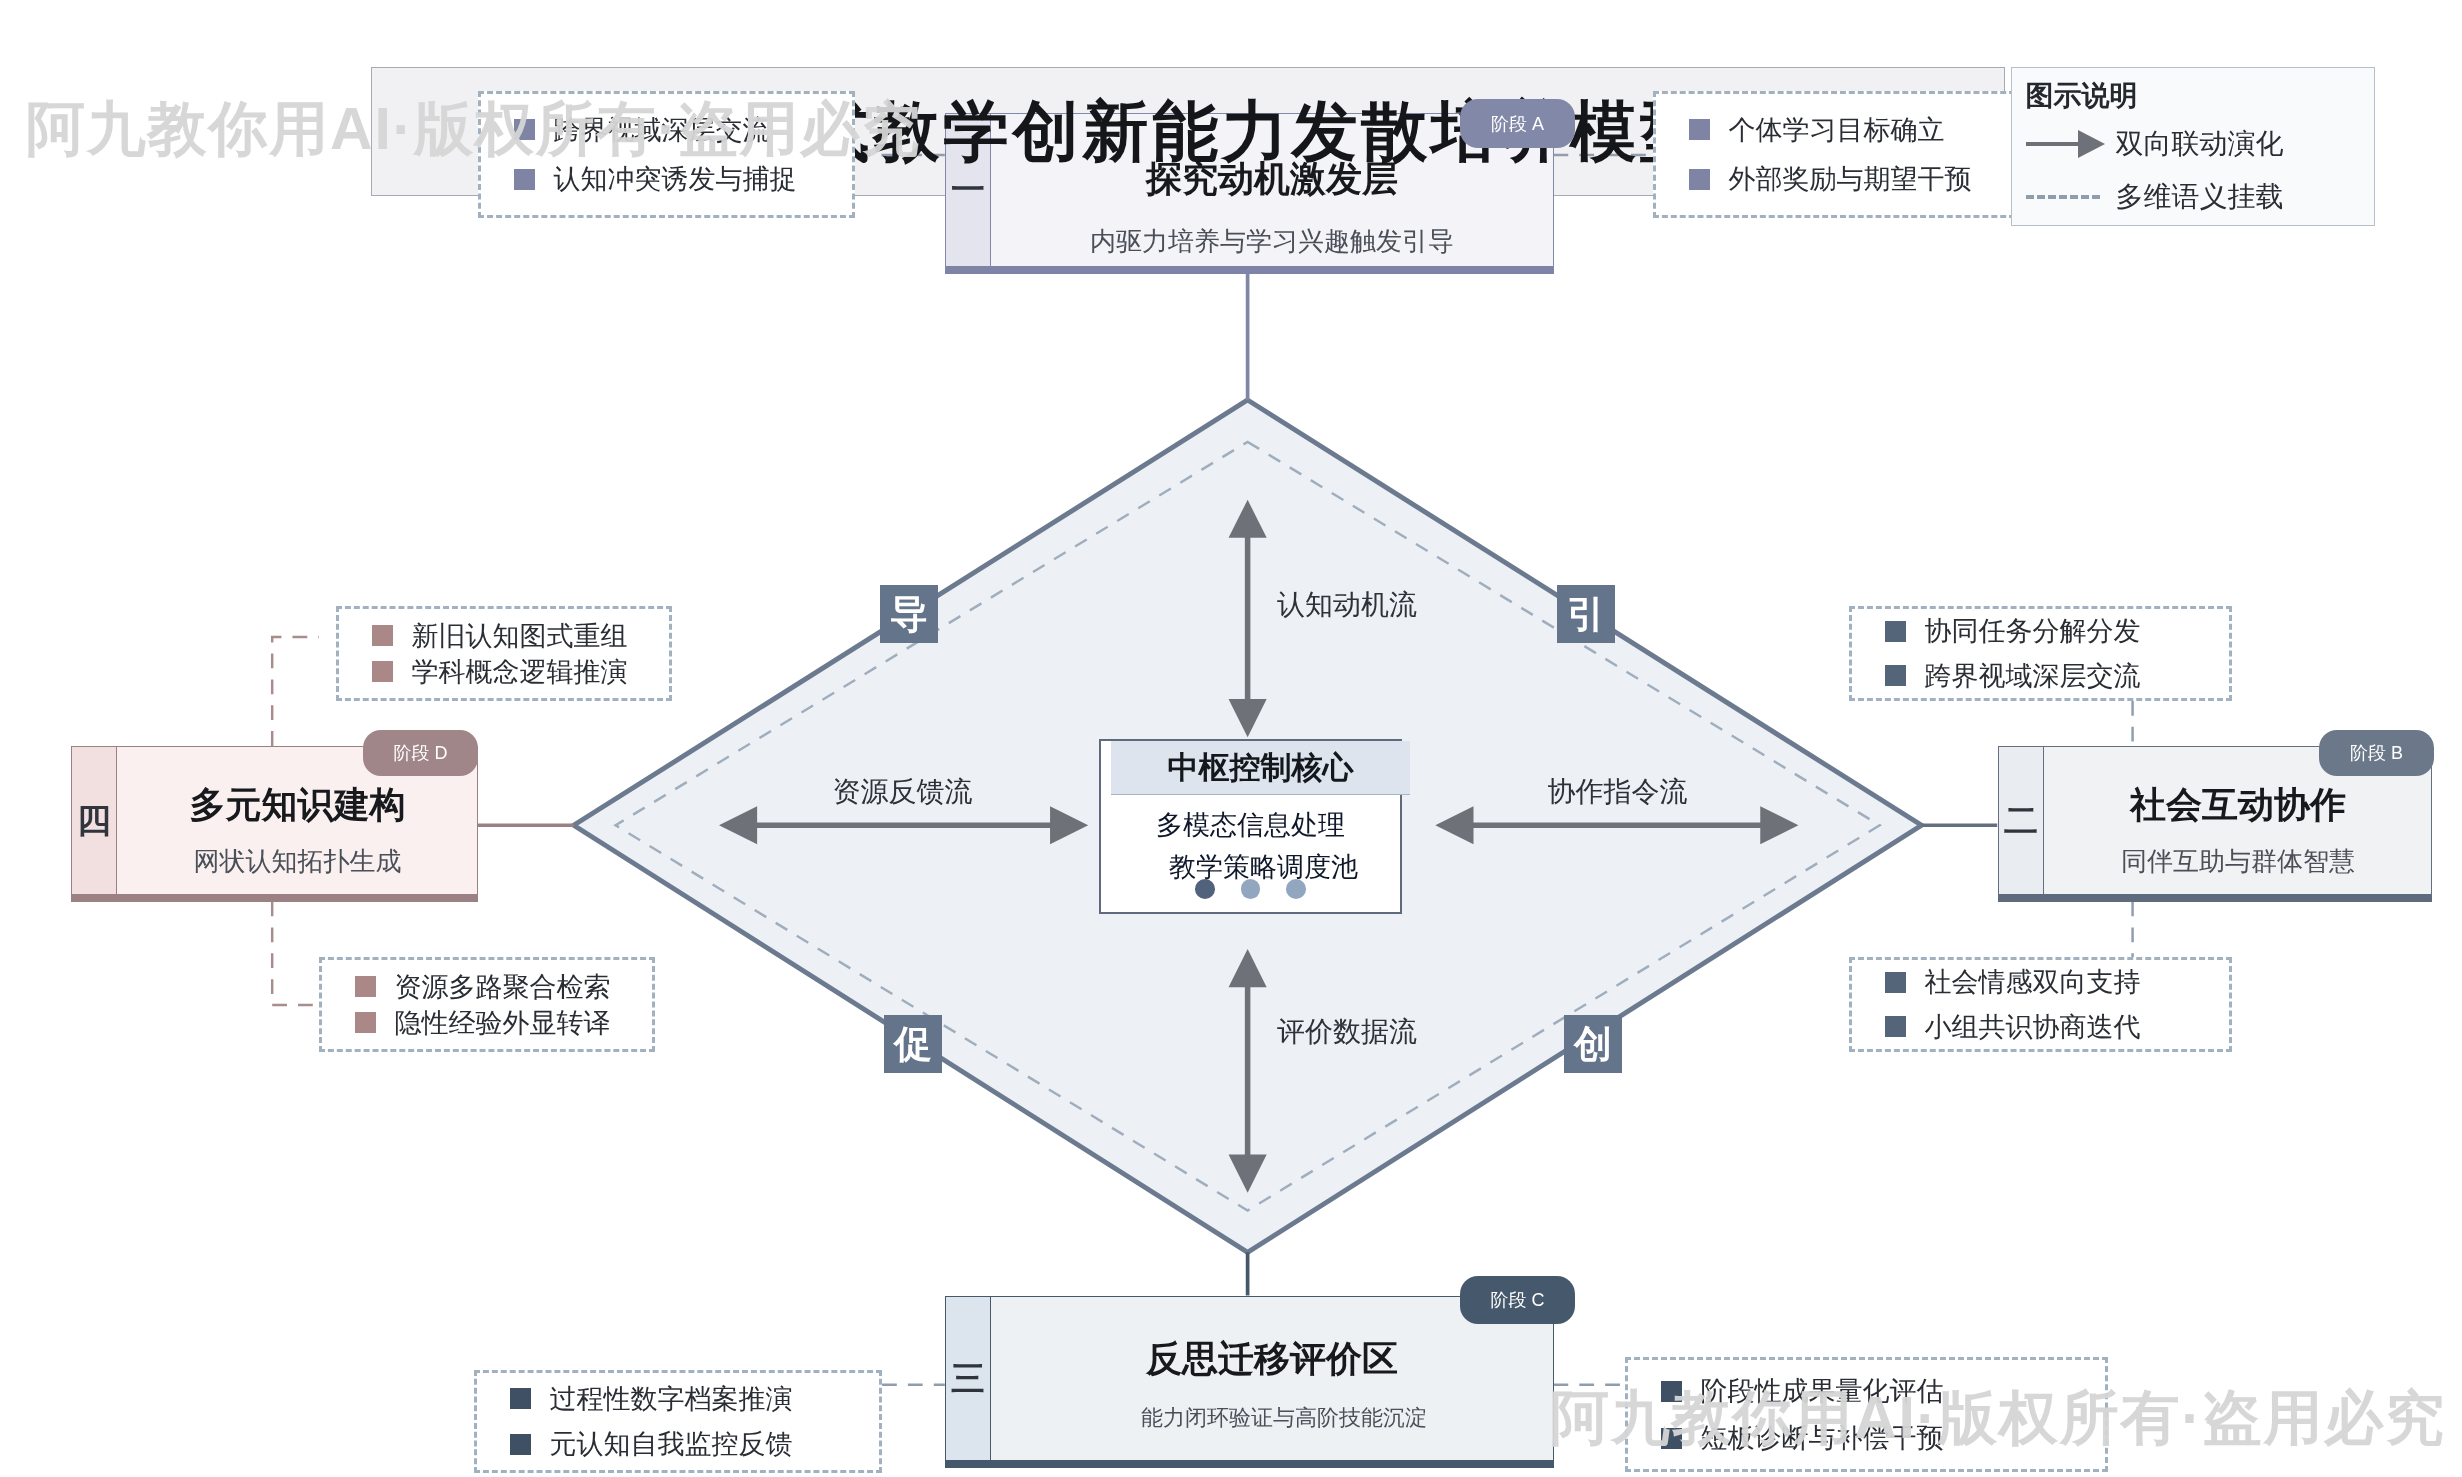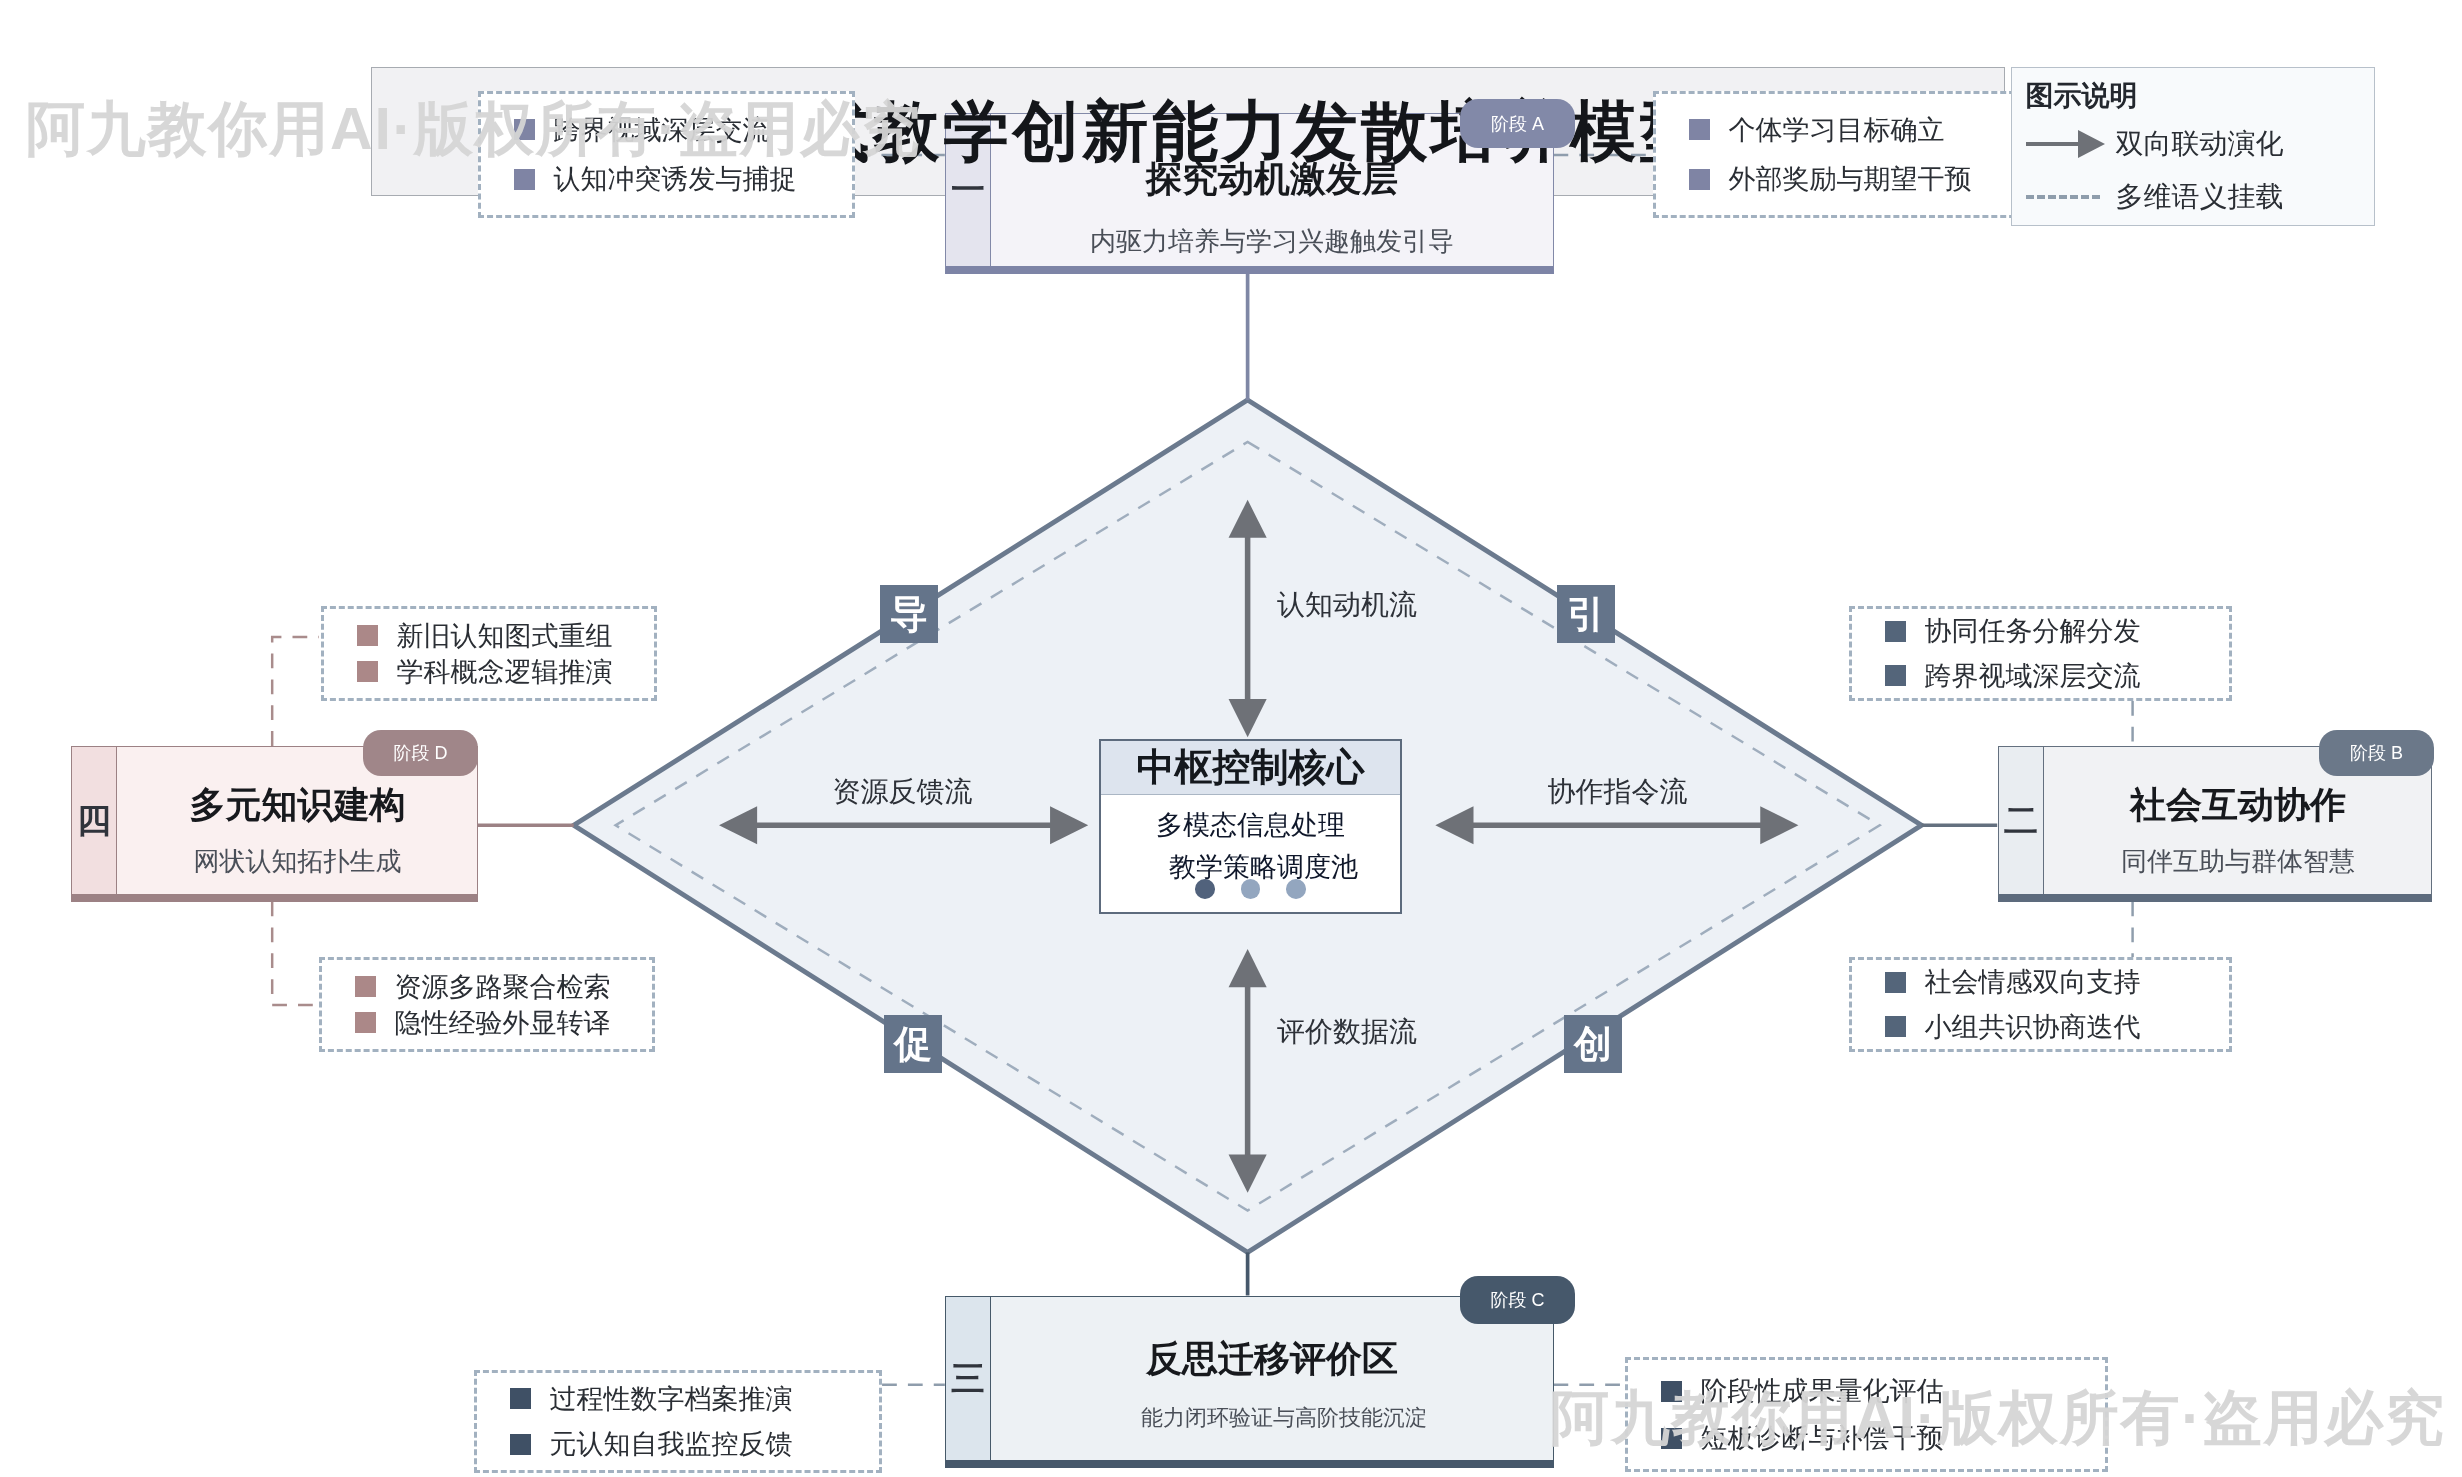--- a/index.html
+++ b/index.html
@@ -71,33 +71,33 @@
            display:flex;flex-direction:column;justify-content:center;gap:13.5px;padding-left:33px;}
   .ci{display:flex;align-items:center;font-size:27px;color:#2a2e34;}
   .bullet{width:21px;height:21px;margin-right:18.5px;flex:0 0 auto;}
   .bullet-a{background:#7f84a4;}
   .bullet-b{background:#54657a;}
   .bullet-c{background:#3f5065;}
   .bullet-d{background:#ab8888;}
 
   .co-aleft{left:478px;top:91px;width:377px;height:127px;}
   .co-aright{left:1653px;top:91px;width:371px;height:127px;}
-  .co-dtop{left:321px;top:606px;width:336px;height:95px;gap:0;}
+  .co-dtop{left:336px;top:606px;width:336px;height:95px;gap:0;}
   .co-dbottom{left:319px;top:957px;width:336px;height:95px;gap:0;}
   .co-btop{left:1849px;top:606px;width:383px;height:95px;gap:8.6px;}
   .co-bbottom{left:1849px;top:957px;width:383px;height:95px;gap:8.6px;}
   .co-cleft{left:474px;top:1370px;width:408px;height:103px;gap:9.8px;}
   .co-cright{left:1625px;top:1357px;width:483px;height:115px;gap:11px;}
 
   
   .center-box{left:1099px;top:739px;width:303px;height:175px;background:#ffffff;
               border:2.5px solid #5d6b7d;z-index:3;box-sizing:border-box;}
-  .center-header{position:absolute;left:0;top:0;width:100%;height:53px;background:#dde4ee;
+  .center-header{position:absolute;left:10px;top:0;width:100%;height:53px;background:#dde4ee;
                  border-bottom:1.8px solid #aab6c4;display:flex;align-items:center;justify-content:center;
-                 font-size:38px;font-weight:700;color:#14181d;}
+                 font-size:31px;font-weight:700;color:#14181d;}
   .center-line{position:absolute;left:0;width:100%;text-align:center;font-size:27px;color:#0f172a;}
   .cl1{top:66px;} .cl2{top:108px;margin-left:13px;}
   .dots{position:absolute;left:0;bottom:13.5px;width:100%;display:flex;justify-content:center;gap:26px;}
   .dot{width:19.7px;height:19.7px;border-radius:50%;}
   .dot1{background:#51627c;} .dot2{background:#93a6bf;} .dot3{background:#93a6bf;}
 
   
   .corner{width:58px;height:58px;background:#64748a;color:#fff;font-size:38px;font-weight:700;
           display:flex;align-items:center;justify-content:center;z-index:3;}
   .c-tl{left:880px;top:585px;}

